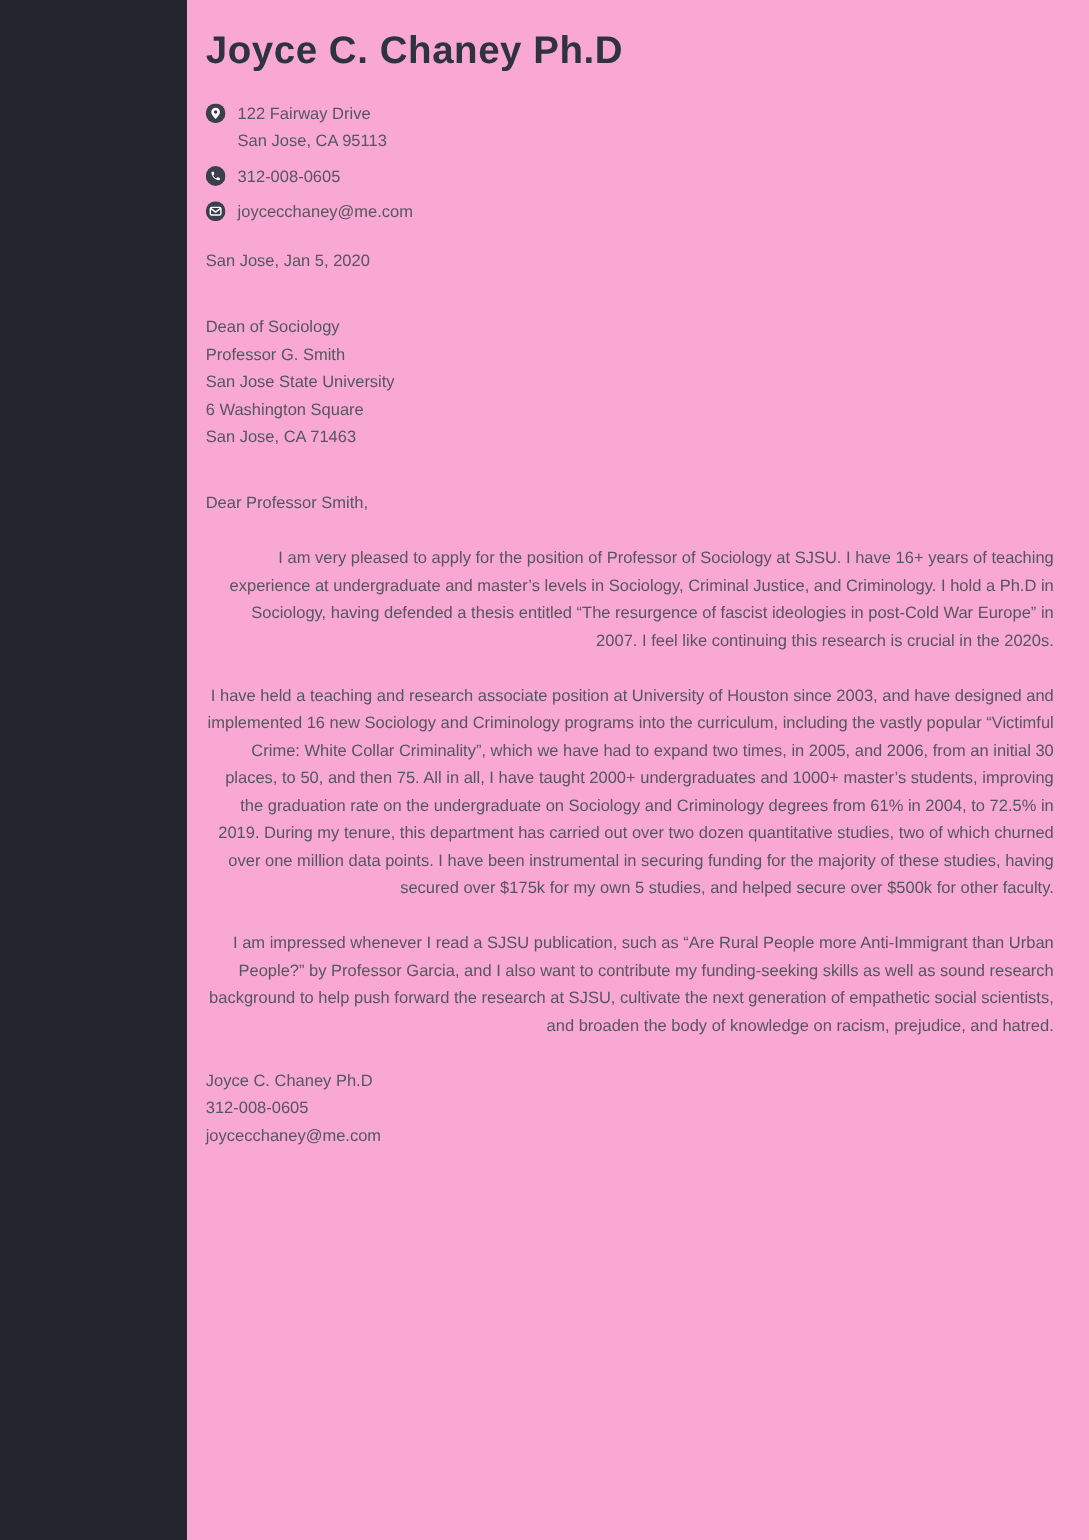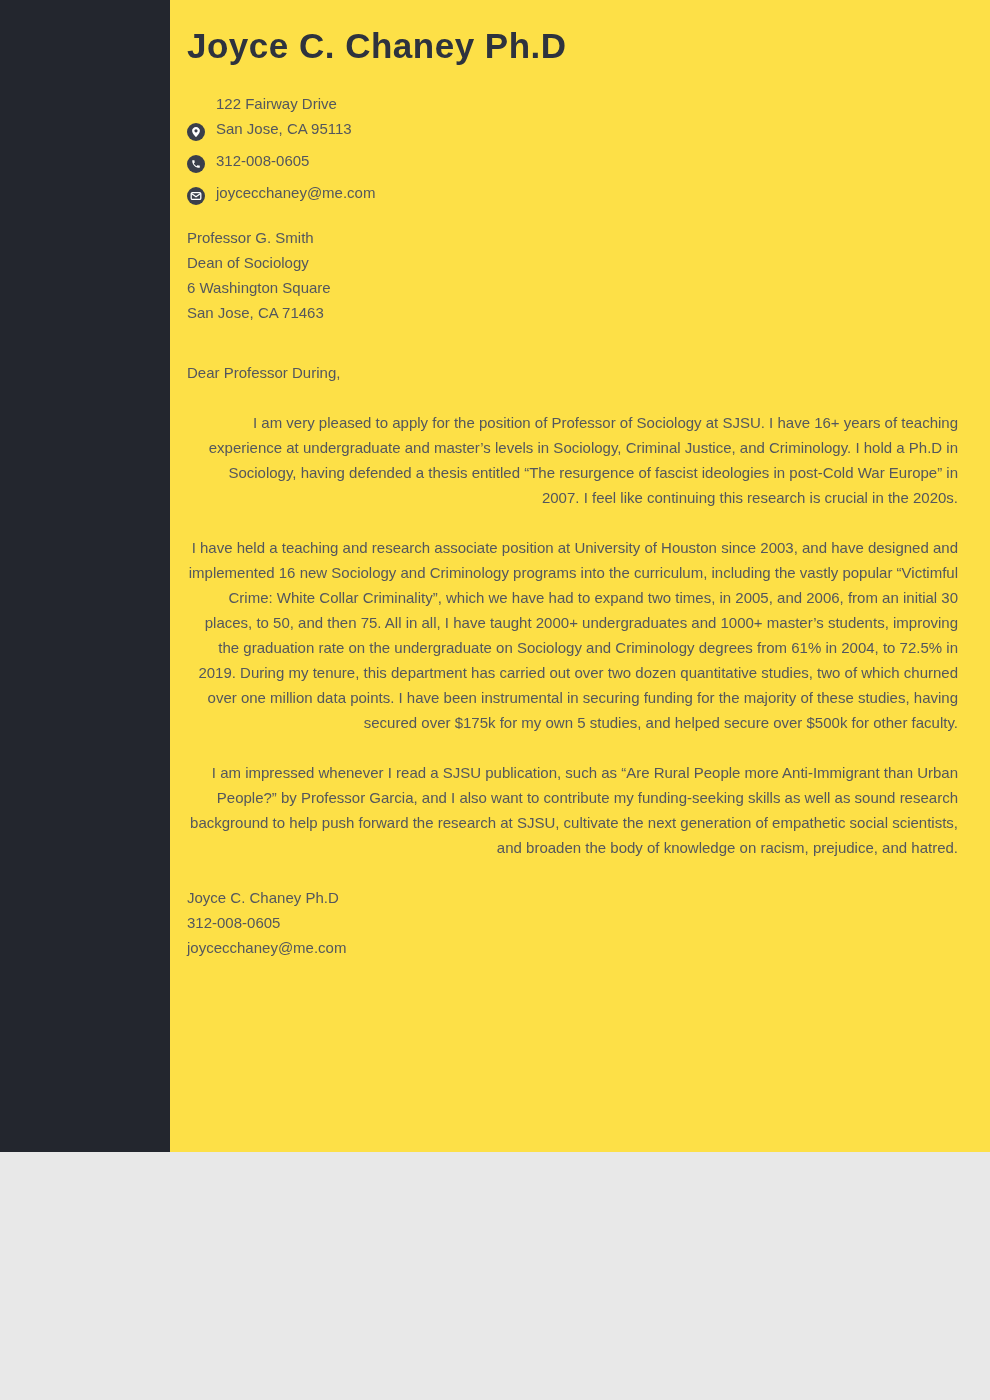--- a/index.html
+++ b/index.html
@@ -2,22 +2,22 @@
 <html><head>
 <meta charset="utf-8">
 <style>
   * { margin: 0; padding: 0; box-sizing: border-box; }
   html, body { background: #e8e8e8; }
   body { font-family: "Liberation Sans", sans-serif; }
 
   .page {
     position: relative;
     width: 990px;
-    height: 1152px;
-    background: #fde047;
+    height: 1400px;
+    background: #f9a8d4;
     overflow: hidden;
     text-decoration: underline;
   }
 
   .sidebar {
     position: absolute;
     left: 0; top: 0;
     width: 170px;
     height: 100%;
     background: #23262e;
@@ -39,21 +39,21 @@
     line-height: 42px;
     font-weight: bold;
     color: #2e333e;
     letter-spacing: 0.5px;
     margin-bottom: 24px;
   }
 
   .contact { margin-bottom: 20px; }
   .contact-row {
     display: flex;
-    align-items: flex-end;
+    align-items: flex-start;
     margin-top: 7px;
   }
   .contact-row:first-child { margin-top: 0; }
   .contact-icon {
     width: 18px;
     height: 18px;
     margin: 3px 11px 0 0;
     flex: 0 0 18px;
   }
   .contact-text { color: #54575d; }
@@ -108,29 +108,31 @@
         <svg class="contact-icon" viewBox="0 0 24 24">
           <circle cx="12" cy="12" r="12" fill="#3a3f4b"></circle>
           <rect x="5.6" y="7.4" width="12.8" height="9.2" rx="1.6" fill="none" stroke="#ffffff" stroke-width="1.7"></rect>
           <polyline points="6.4,8.9 12,13.1 17.6,8.9" fill="none" stroke="#ffffff" stroke-width="1.7" stroke-linecap="round" stroke-linejoin="round"></polyline>
         </svg>
         <span class="contact-text">joycecchaney@me.com</span>
       </div>
 
     </div>
 
+    <div class="date-line">San Jose, Jan 5, 2020</div>
 
     <div class="recipient">
+      <div>Dean of Sociology</div>
       <div>Professor G. Smith</div>
-      <div>Dean of Sociology</div>
+      <div>San Jose State University</div>
       <div>6 Washington Square</div>
       <div>San Jose, CA 71463</div>
     </div>
 
-    <div class="salutation">Dear Professor During,</div>
+    <div class="salutation">Dear Professor Smith,</div>
 
     <p class="para">I am very pleased to apply for the position of Professor of Sociology at SJSU. I have 16+ years of teaching experience at undergraduate and master’s levels in Sociology, Criminal Justice, and Criminology. I hold a Ph.D in Sociology, having defended a thesis entitled “The resurgence of fascist ideologies in post-Cold War Europe” in 2007. I feel like continuing this research is crucial in the 2020s.</p>
     <p class="para">I have held a teaching and research associate position at University of Houston since 2003, and have designed and implemented 16 new Sociology and Criminology programs into the curriculum, including the vastly popular “Victimful Crime: White Collar Criminality”, which we have had to expand two times, in 2005, and 2006, from an initial 30 places, to 50, and then 75. All in all, I have taught 2000+ undergraduates and 1000+ master’s students, improving the graduation rate on the undergraduate on Sociology and Criminology degrees from 61% in 2004, to 72.5% in 2019. During my tenure, this department has carried out over two dozen quantitative studies, two of which churned over one million data points. I have been instrumental in securing funding for the majority of these studies, having secured over $175k for my own 5 studies, and helped secure over $500k for other faculty.</p>
     <p class="para">I am impressed whenever I read a SJSU publication, such as “Are Rural People more Anti-Immigrant than Urban People?” by Professor Garcia, and I also want to contribute my funding-seeking skills as well as sound research background to help push forward the research at SJSU, cultivate the next generation of empathetic social scientists, and broaden the body of knowledge on racism, prejudice, and hatred.</p>
 
 
     <div class="signature">
       <div>Joyce C. Chaney Ph.D</div>
       <div>312-008-0605</div>
       <div>joycecchaney@me.com</div>

